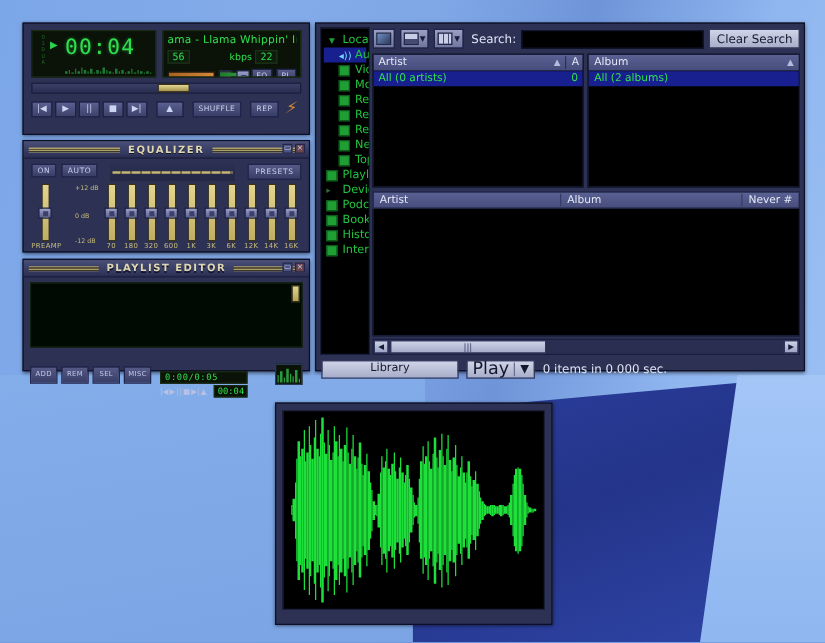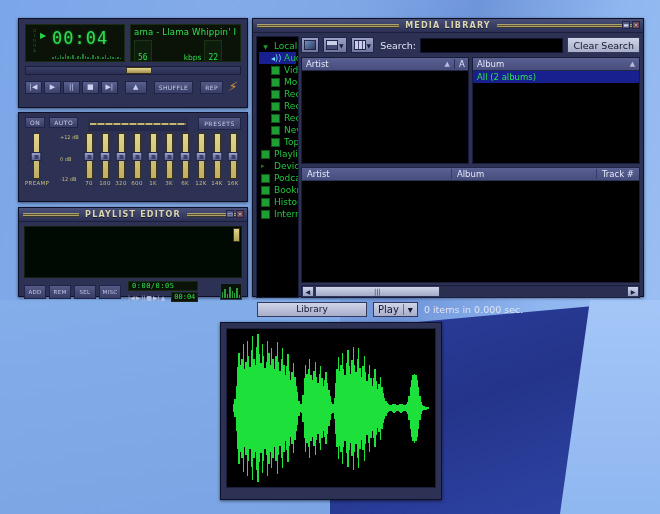--- a/index.html
+++ b/index.html
@@ -93,21 +93,21 @@
     display:flex; align-items:flex-end; gap:1px;
   }
   .vis i { display:block; width:2px; background:#1d7a30; }
   .lcd-right { flex:1; height:38px; padding:2px 3px; }
   .track {
     color:#2ee04f; font-size:8.5px; white-space:nowrap; overflow:hidden;
     font-family:"DejaVu Sans", sans-serif; letter-spacing:.2px;
   }
   .kbps-row { display:flex; align-items:center; gap:3px; margin-top:3px; }
   .numbox {
-    background:#0e1c0c; color:#2ee04f; font-size:8px; padding:12px 3px;
+    background:#0e1c0c; color:#2ee04f; font-size:8px; padding:0 3px;
     font-family:"DejaVu Sans Mono", monospace; border:1px solid #1c3318;
   }
   .smalllbl { color:#2ee04f; font-size:7.5px;margin-left:29px; }
   .stereo-wrap { margin-left:auto; display:flex; gap:3px; align-items:center; }
   .mono { color:#1c4a24; font-size:6px; letter-spacing:.5px; }
   .stereo { color:#2ee04f; font-size:6px; letter-spacing:.5px; background:#113a18; padding:0 2px; }
   .slider-row { display:flex; align-items:center; gap:3px; margin-top:4px; }
   .volbar {
     width:62px; height:8px;
     background:linear-gradient(90deg,#a8621f,#d4893a);
@@ -210,21 +210,21 @@
   }
   .pl-bottom { display:flex; align-items:center; gap:3px; margin:3px 5px 0 5px; }
   .plbtn {
     width:22px; height:14px; background:linear-gradient(180deg,#555b86,#383d66);
     border:1px solid #20234a; color:#c1c7e8; font-size:5.5px;
     display:flex; align-items:center; justify-content:center; letter-spacing:.3px;
   }
   .pl-time-wrap { margin-left:4px; }
   .pl-time {
     background:#0b1208; border:1px solid #182a12; color:#2ee04f;
-    font-size:7px; padding:0 3px; font-family:"DejaVu Sans Mono", monospace; letter-spacing:.5px;
+    font-size:7px; padding:0 3px; font-family:"DejaVu Sans Mono", monospace; letter-spacing:.5px;margin-top:16px;
   }
   .pl-mini { display:flex; align-items:center; gap:1px; margin-top:1px; }
   .pl-mini i { color:#b9c0e4; font-size:6px; font-style:normal; }
   .pl-elapsed {
     background:#0b1208; color:#2ee04f; font-size:7px; padding:0 2px; margin-left:5px;
     font-family:"DejaVu Sans Mono", monospace; border:1px solid #182a12;
   }
   .pl-vis {
     width:22px; height:17px; margin-left:auto; background:#0b1208;
     border:1px solid #2a3a52; display:flex; align-items:flex-end; gap:1px; padding:1px;
@@ -315,21 +315,21 @@
   }
   .hstrack { flex:1; }
   .ml-status { display:flex; align-items:center; gap:6px; padding:2px 4px 0 4px; height:20px; }
   .libbtn {
     width:110px; height:15px; background:linear-gradient(180deg,#cfd4e8,#a8aec9);
     border:1px solid #343a5e; color:#14182f; font-size:9px;
     display:flex; align-items:center; justify-content:center;
   }
   .playbtn {
     height:15px; background:linear-gradient(180deg,#cfd4e8,#a8aec9);
-    border:1px solid #343a5e; color:#14182f; font-size:10px;
+    border:1px solid #343a5e; color:#14182f; font-size:14px;
     display:flex; align-items:center; padding:0 4px; gap:4px;
   }
   .playbtn .sep { border-left:1px solid #6a6f92; height:11px; }
   .statustext { color:#dfe3f5; font-size:9.5px; }
 
   
   #wf { left:220px; top:322px; width:222px; height:178px; }
   .wf-area {
     margin:5px; height:160px; background:#000; border:1px solid #1a1f3c;
     position:relative; overflow:hidden;
@@ -421,20 +421,28 @@
         <div class="tp">▶|</div>
         <div class="tp wide">▲</div>
         <div class="sh">SHUFFLE</div>
         <div class="sh">REP</div>
         <div class="logo">⚡</div>
       </div>
     </div>
   </div>
 
   <div class="win" id="eq">
+    <div class="titlebar">
+      <div class="tline"></div>
+      <div class="ttext">EQUALIZER</div>
+      <div class="wbtns">
+        <div class="wbtn">▭</div>
+        <div class="wbtn x">×</div>
+      </div>
+    </div>
     <div class="eq-body">
       <div class="eq-top">
         <div class="eqbtn">ON</div>
         <div class="eqbtn">AUTO</div>
         <div class="eqcurve">
             <div class="line"></div>
           </div>
         <div class="presets">PRESETS</div>
       </div>
       <div class="eq-sliders">
@@ -551,28 +559,20 @@
           <i style="height: 11px;"></i>
           <i style="height: 7px;"></i>
           <i style="height: 5px;"></i>
           <i style="height: 10px;"></i>
           <i style="height: 3px;"></i>
         </div>
     </div>
   </div>
 
   <div class="win" id="ml">
-    <div class="titlebar">
-      <div class="tline"></div>
-      <div class="ttext">MEDIA LIBRARY</div>
-      <div class="wbtns">
-        <div class="wbtn">▬</div>
-        <div class="wbtn x">×</div>
-      </div>
-    </div>
     <div class="ml-body">
       <div class="ml-side" id="mltree">
           <div class="tree-item">
             <span class="ticon caret">▼</span>
             <span>Local Library</span>
           </div>
           <div class="tree-item child sel">
             <span class="ticon spk">◂))</span>
             <span>Audio</span>
           </div>
@@ -647,38 +647,44 @@
           <div class="clearbtn">Clear Search</div>
         </div>
 
         <div class="panes">
           <div class="pane artist">
             <div class="pane-head">
               <span class="ph">Artist</span>
               <span class="ph sortmark">▲</span>
               <span class="ph num">A</span>
             </div>
+            <div class="pane-rows">
+              <div class="row-sel">
+                <span>All (0 artists)</span>
+                <span>0</span>
+              </div>
+            </div>
           </div>
           <div class="pane album">
             <div class="pane-head">
               <span class="ph">Album</span>
               <span class="ph sortmark">▲</span>
             </div>
             <div class="pane-rows">
               <div class="row-sel">
                 <span>All (2 albums)</span>
               </div>
             </div>
           </div>
         </div>
 
         <div class="listhead">
           <span class="lh a">Artist</span>
           <span class="lh b">Album</span>
-          <span class="lh c">Track #</span>
+          <span class="lh c">Never #</span>
         </div>
         <div class="listbody" style="height:56px"></div>
         <div class="hscroll">
           <div class="hsarrow">◀</div>
           <div class="hsthumb">|||</div>
           <div class="hstrack"></div>
           <div class="hsarrow">▶</div>
         </div>
       </div>
     </div>

